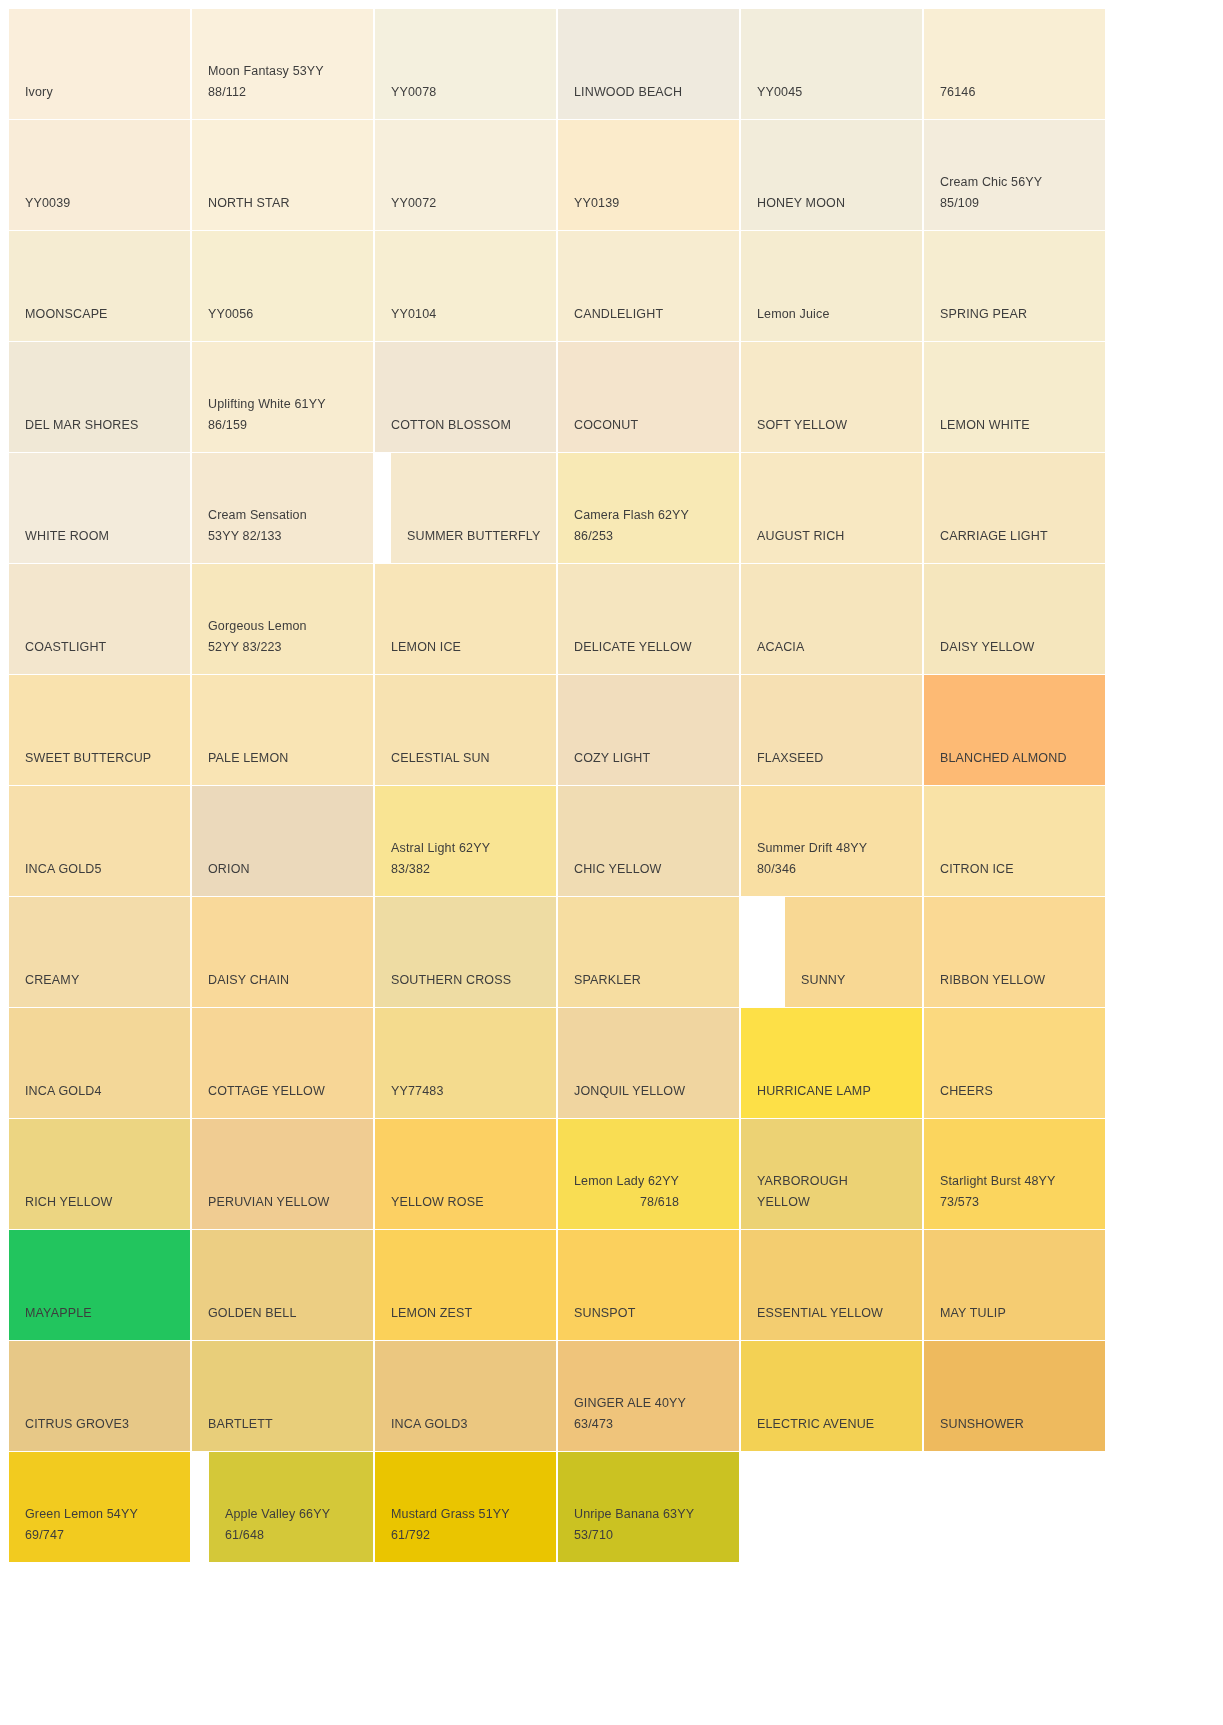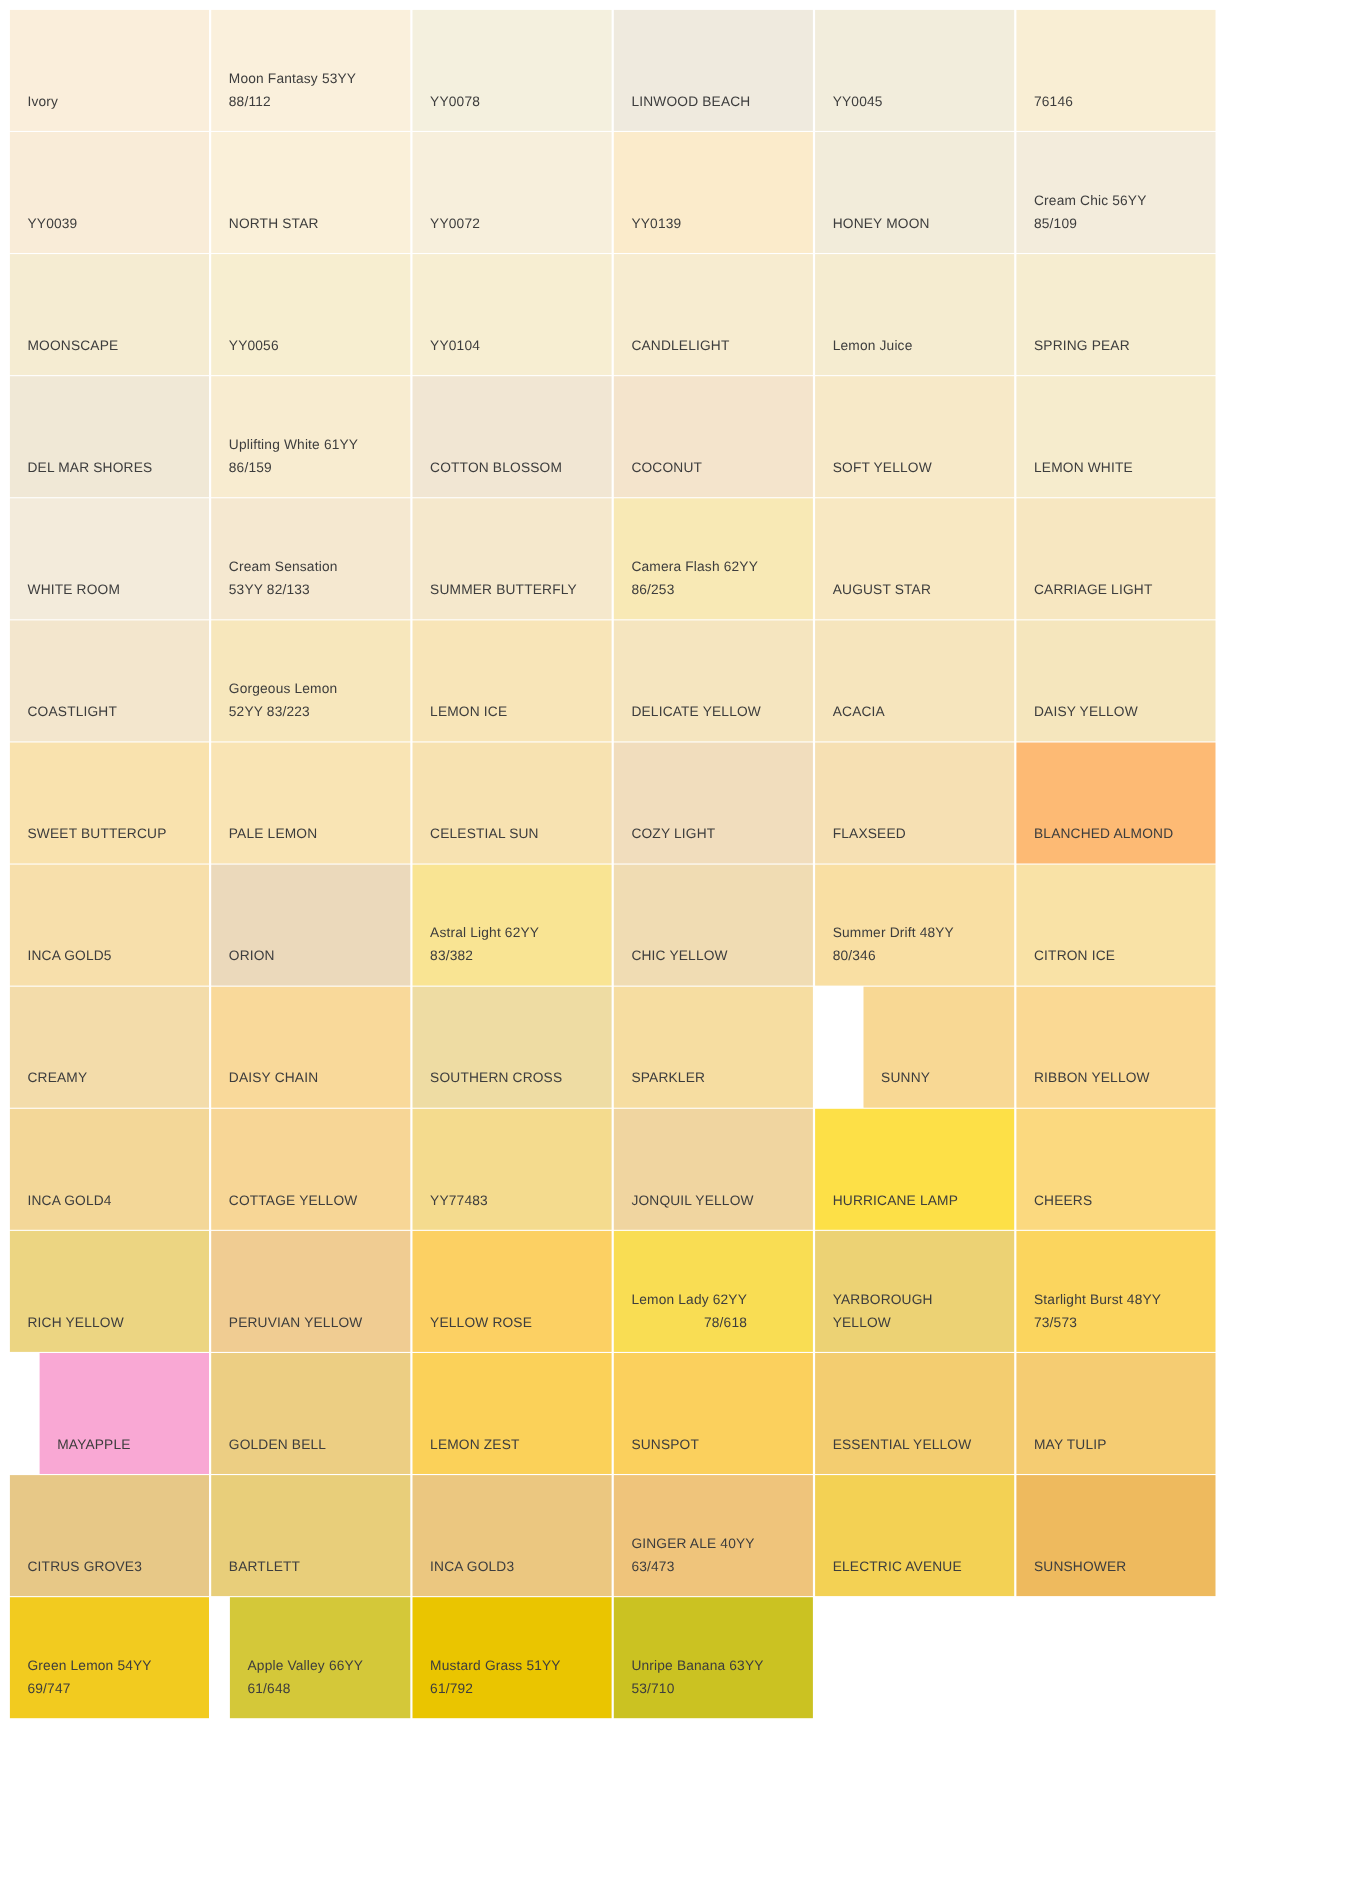--- a/index.html
+++ b/index.html
@@ -115,29 +115,29 @@
     <div class="swatch" style="background-color: rgb(246, 236, 205);">
       <span class="swatch-label">LEMON WHITE</span>
     </div>
     <div class="swatch" style="background-color: rgb(243, 235, 219);">
       <span class="swatch-label">WHITE ROOM</span>
     </div>
     <div class="swatch" style="background-color: rgb(245, 232, 208);">
       <span class="swatch-label">Cream Sensation
 53YY 82/133</span>
     </div>
-    <div class="swatch" style="background-color: rgb(245, 232, 204);">
+    <div class="swatch" style="background-color: rgb(245, 232, 204); margin-left: 16px;">
       <span class="swatch-label">SUMMER BUTTERFLY</span>
     </div>
     <div class="swatch" style="background-color: rgb(248, 233, 181);">
       <span class="swatch-label">Camera Flash 62YY
 86/253</span>
     </div>
     <div class="swatch" style="background-color: rgb(248, 232, 194);">
-      <span class="swatch-label">AUGUST STAR</span>
+      <span class="swatch-label">AUGUST RICH</span>
     </div>
     <div class="swatch" style="background-color: rgb(247, 231, 193);">
       <span class="swatch-label">CARRIAGE LIGHT</span>
     </div>
     <div class="swatch" style="background-color: rgb(243, 230, 205);">
       <span class="swatch-label">COASTLIGHT</span>
     </div>
     <div class="swatch" style="background-color: rgb(247, 231, 188);">
       <span class="swatch-label">Gorgeous Lemon
 52YY 83/223</span>
@@ -242,21 +242,21 @@
 78/618</span>
     </div>
     <div class="swatch" style="background-color: rgb(236, 210, 116);">
       <span class="swatch-label">YARBOROUGH
 YELLOW</span>
     </div>
     <div class="swatch" style="background-color: rgb(251, 213, 94);">
       <span class="swatch-label">Starlight Burst 48YY
 73/573</span>
     </div>
-    <div class="swatch" style="background-color: #f9a8d4; margin-left: 27px;">
+    <div class="swatch" style="background-color: #22c55e;">
       <span class="swatch-label">MAYAPPLE</span>
     </div>
     <div class="swatch" style="background-color: rgb(236, 206, 131);">
       <span class="swatch-label">GOLDEN BELL</span>
     </div>
     <div class="swatch" style="background-color: rgb(251, 209, 89);">
       <span class="swatch-label">LEMON ZEST</span>
     </div>
     <div class="swatch" style="background-color: rgb(251, 208, 93);">
       <span class="swatch-label">SUNSPOT</span>

